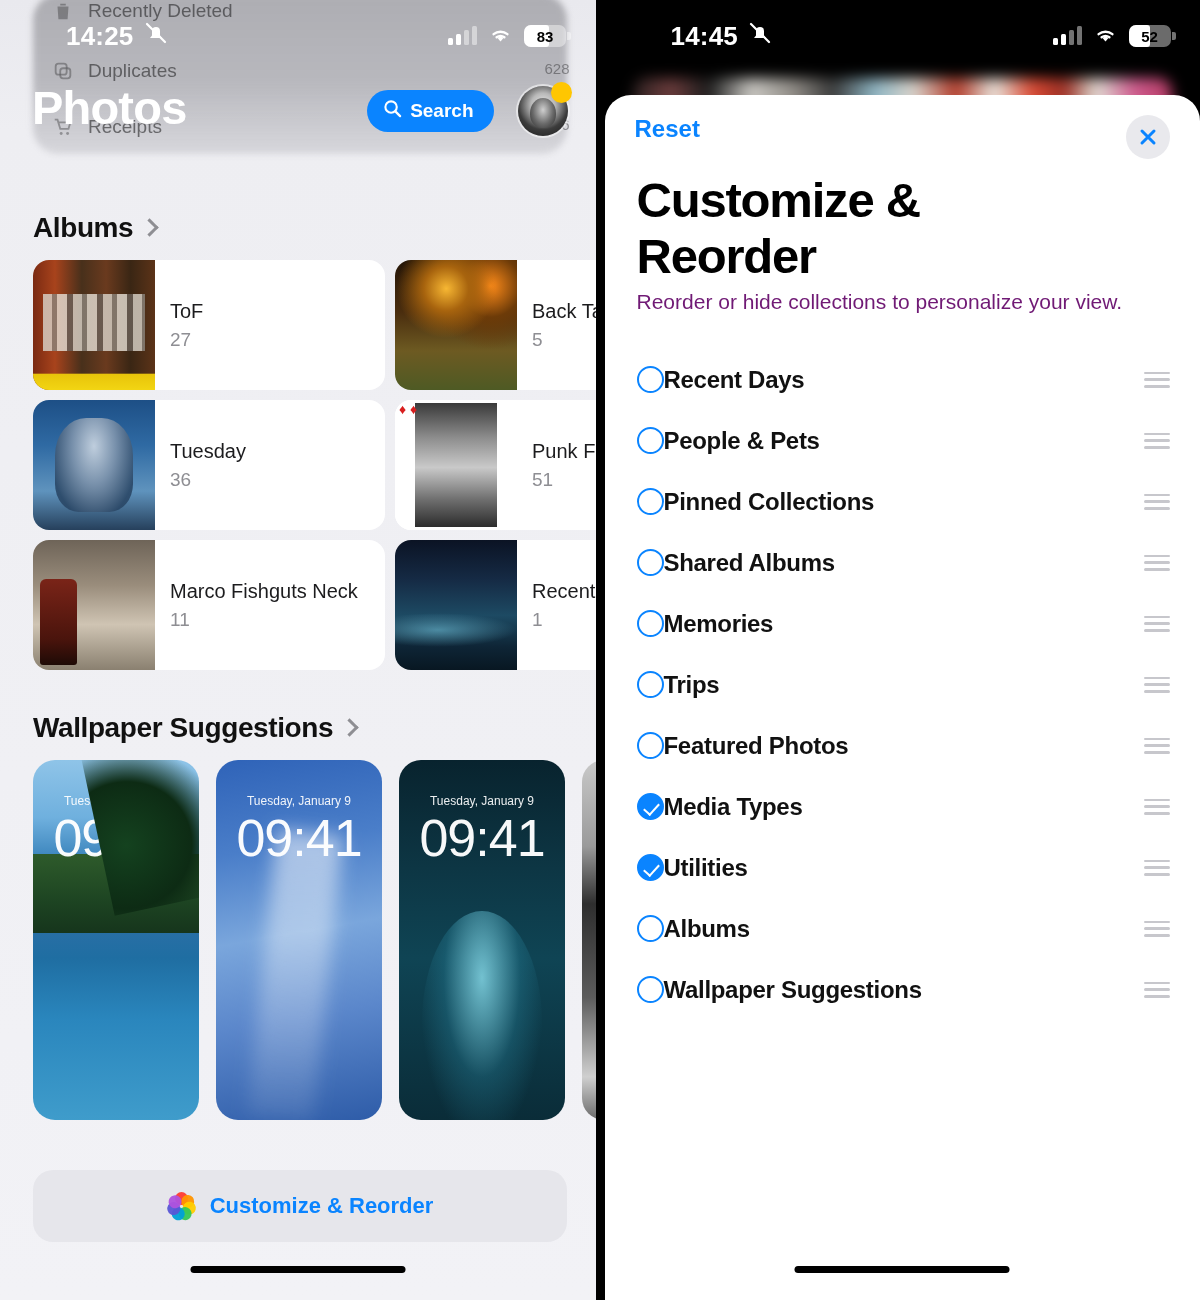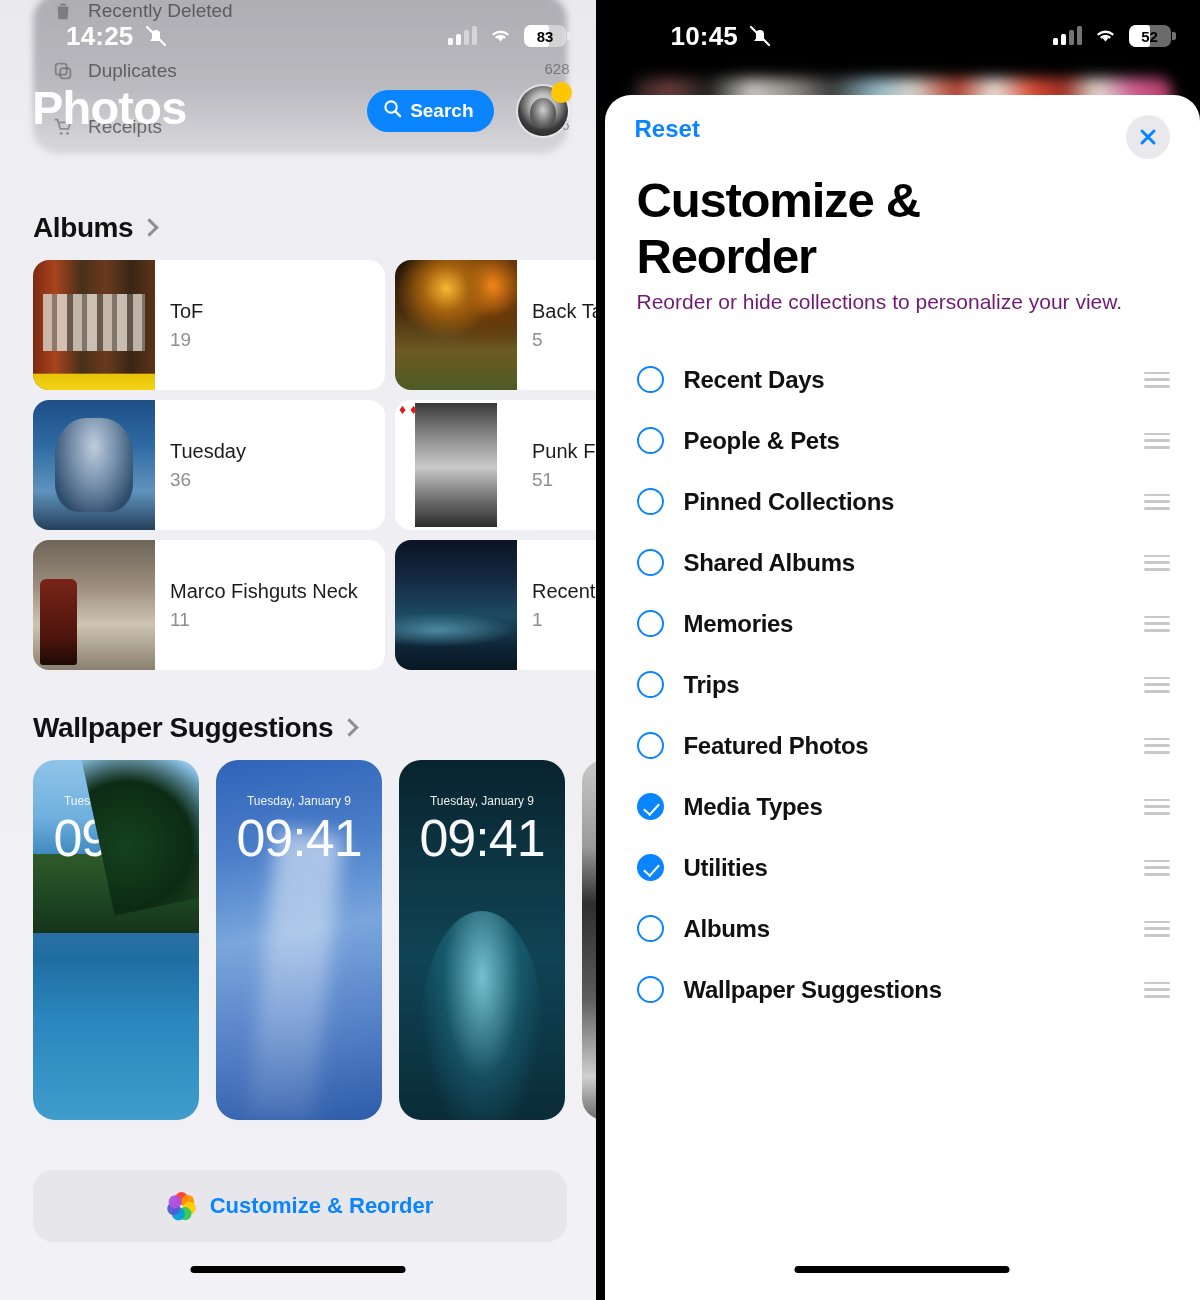--- a/index.html
+++ b/index.html
@@ -28,21 +28,21 @@
   .blur-row { position: absolute; display: flex; align-items: center; gap: 14px;
     color: rgba(40,40,42,.62); font-size: 19px; font-weight: 400; }
   .blur-row .bi { width: 22px; height: 22px; display: inline-block; opacity: .6; }
   .blur-count { position: absolute; right: 26px; color: rgba(40,40,42,.45); font-size: 15px; }
 
   .statusbar {
     position: absolute; left: 0; top: 0; width: 600px; height: 72px;
     display: flex; align-items: center; justify-content: space-between;
     padding: 0 34px 0 66px; z-index: 6;
   }
-  .sb-left { display: flex; align-items: flex-end; gap: 10px; }
+  .sb-left { display: flex; align-items: flex-start; gap: 10px; }
   .sb-time { color: #fff; font-size: 26px; font-weight: 600; letter-spacing: .2px; }
   .sb-right { display: flex; align-items: center; gap: 11px; }
   .bars { display: flex; align-items: flex-end; gap: 3px; height: 18px; }
   .bars i { width: 5px; background: #fff; border-radius: 1.5px; display: block; }
   .bars i:nth-child(1){height:7px;} .bars i:nth-child(2){height:11px;}
   .bars i:nth-child(3){height:15px; background: rgba(255,255,255,.45);}
   .bars i:nth-child(4){height:19px; background: rgba(255,255,255,.45);}
   .batt { position: relative; width: 42px; height: 22px; border-radius: 7px;
     background: rgba(255,255,255,.42); display: flex; align-items: center; }
   .batt .fill { position: absolute; left: 0; top: 0; bottom: 0; background: #fff;
@@ -184,21 +184,21 @@
     font-size: 49px; font-weight: 700; color: #000; line-height: 1.14; letter-spacing: -1.2px; }
   .sheet-sub { position: absolute; left: 32px; top: 195px; right: 34px;
     font-size: 21px; color: #701a75; }
   .opt-list { position: absolute; left: 0; right: 0; top: 254px; }
   .opt-row { height: 61px; display: flex; align-items: center; padding: 0 30px 0 32px; }
   .radio { width: 27px; height: 27px; border-radius: 50%; flex: 0 0 auto;
     border: 2.4px solid #0a84ff; background: #fff; position: relative; }
   .radio.on { background: #0a84ff; border-color: #0a84ff; }
   .radio.on::after { content: ""; position: absolute; left: 8px; top: 5px; width: 7px; height: 13px;
     border-right: 2.6px solid #fff; border-bottom: 2.6px solid #fff; transform: rotate(42deg); }
-  .opt-label { margin-left: 20px; font-size: 24px; font-weight: 700; color: #111;
+  .opt-label { font-size: 24px; font-weight: 700; color: #111;
     letter-spacing: -.3px; flex: 1 1 auto; }
   .grip { width: 26px; height: 16px; flex: 0 0 auto; display: flex; flex-direction: column;
     justify-content: space-between; }
   .grip span { display: block; height: 2.6px; background: #c7c7cc; border-radius: 2px; }
 </style>
 </head>
 <body>
 
 <div class="screens">
 
@@ -287,21 +287,21 @@
       <span>Albums</span>
       <span class="chev"></span>
     </div>
 
     <div class="albums-grid">
       <div class="alb-row">
         <div class="alb">
           <div class="thumb t-tof"></div>
           <div class="meta">
             <div class="nm">ToF</div>
-            <div class="ct">19</div>
+            <div class="ct">27</div>
           </div>
         </div>
         <div class="alb">
           <div class="thumb t-back"></div>
           <div class="meta">
             <div class="nm">Back Tat</div>
             <div class="ct">5</div>
           </div>
         </div>
       </div>
@@ -373,21 +373,21 @@
       <span class="lbl">Customize &amp; Reorder</span>
     </div>
 
     <div class="home-bar"></div>
   </div>
 
   <div class="panel-right">
 
     <div class="statusbar">
       <div class="sb-left">
-        <span class="sb-time">10:45</span>
+        <span class="sb-time">14:45</span>
         <span>
           <svg width="24" height="24" viewBox="0 0 24 24">
               <path d="M6 17h12l-2-2.5V10a4 4 0 0 0-8 0v4.5L6 17z" fill="#fff"></path>
               <path d="M3 3l18 18" stroke="#fff" stroke-width="2.2" stroke-linecap="round"></path>
             </svg>
         </span>
       </div>
       <div class="sb-right">
         <span class="bars">
             <i></i>

